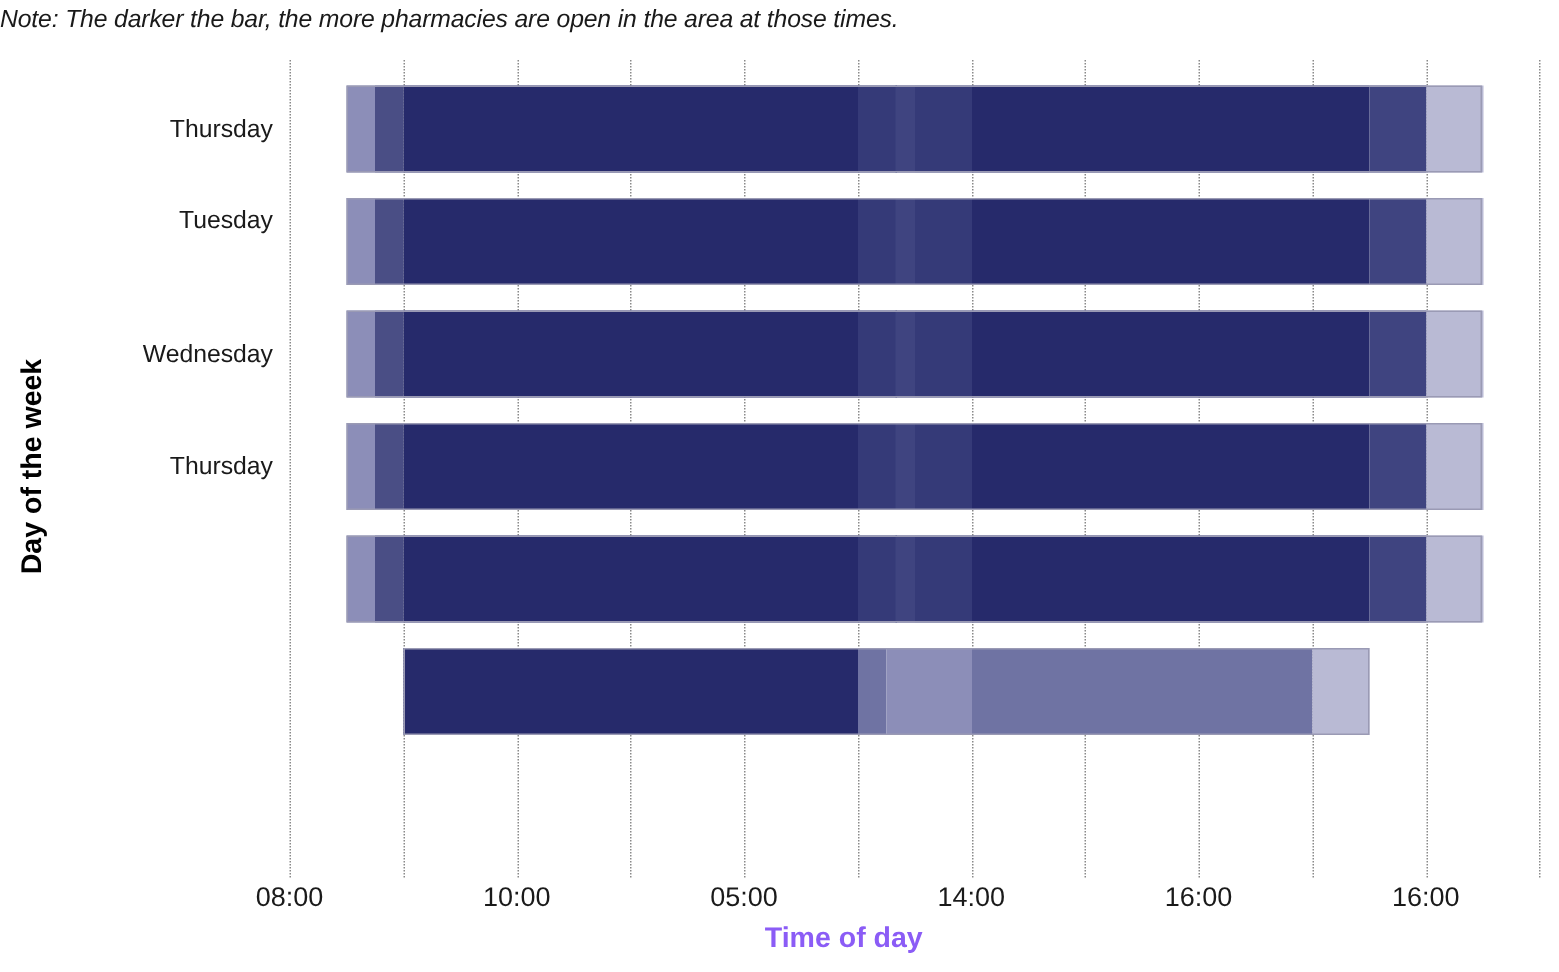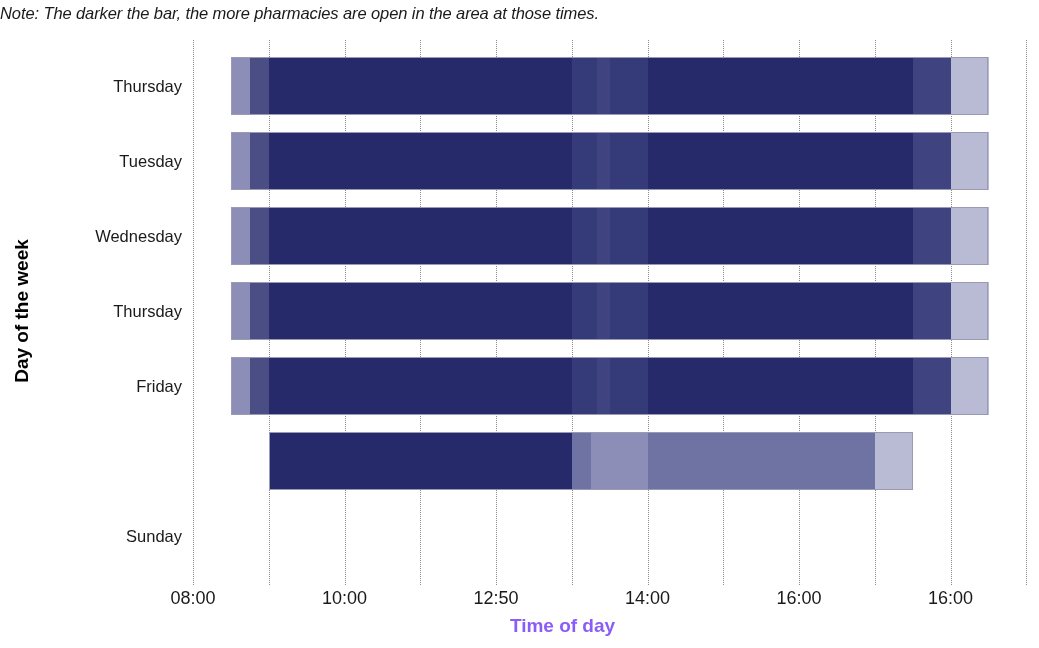--- a/index.html
+++ b/index.html
@@ -75,21 +75,21 @@
         <div class="seg" style="left: 249.812px; width: 19.5375px; background: rgb(74, 78, 133);"></div>
         <div class="seg" style="left: 268.75px; width: 303.6px; background: rgb(38, 42, 107);"></div>
         <div class="seg" style="left: 571.75px; width: 25.85px; background: rgb(53, 58, 120);"></div>
         <div class="seg" style="left: 597px; width: 13.225px; background: rgb(63, 68, 128);"></div>
         <div class="seg" style="left: 609.625px; width: 38.475px; background: rgb(53, 58, 120);"></div>
         <div class="seg" style="left: 647.5px; width: 265.725px; background: rgb(38, 42, 107);"></div>
         <div class="seg" style="left: 912.625px; width: 38.475px; background: rgb(63, 68, 128);"></div>
         <div class="seg" style="left: 950.5px; width: 38.475px; background: rgb(185, 186, 212);"></div>
         <div class="bar-outline" style="left: 230.875px; width: 757.5px;"></div>
       </div>
-      <div class="ytick" style="top: 151px; left: 0px; width: 182px;">Tuesday</div>
+      <div class="ytick" style="top: 137px; left: 0px; width: 182px;">Tuesday</div>
       <div class="bar-row" style="top: 132px; left: 0px; width: 1039px;">
         <div class="seg" style="left: 230.875px; width: 19.5375px; background: rgb(140, 142, 184);"></div>
         <div class="seg" style="left: 249.812px; width: 19.5375px; background: rgb(74, 78, 133);"></div>
         <div class="seg" style="left: 268.75px; width: 303.6px; background: rgb(38, 42, 107);"></div>
         <div class="seg" style="left: 571.75px; width: 25.85px; background: rgb(53, 58, 120);"></div>
         <div class="seg" style="left: 597px; width: 13.225px; background: rgb(63, 68, 128);"></div>
         <div class="seg" style="left: 609.625px; width: 38.475px; background: rgb(53, 58, 120);"></div>
         <div class="seg" style="left: 647.5px; width: 265.725px; background: rgb(38, 42, 107);"></div>
         <div class="seg" style="left: 912.625px; width: 38.475px; background: rgb(63, 68, 128);"></div>
         <div class="seg" style="left: 950.5px; width: 38.475px; background: rgb(185, 186, 212);"></div>
@@ -114,43 +114,41 @@
         <div class="seg" style="left: 249.812px; width: 19.5375px; background: rgb(74, 78, 133);"></div>
         <div class="seg" style="left: 268.75px; width: 303.6px; background: rgb(38, 42, 107);"></div>
         <div class="seg" style="left: 571.75px; width: 25.85px; background: rgb(53, 58, 120);"></div>
         <div class="seg" style="left: 597px; width: 13.225px; background: rgb(63, 68, 128);"></div>
         <div class="seg" style="left: 609.625px; width: 38.475px; background: rgb(53, 58, 120);"></div>
         <div class="seg" style="left: 647.5px; width: 265.725px; background: rgb(38, 42, 107);"></div>
         <div class="seg" style="left: 912.625px; width: 38.475px; background: rgb(63, 68, 128);"></div>
         <div class="seg" style="left: 950.5px; width: 38.475px; background: rgb(185, 186, 212);"></div>
         <div class="bar-outline" style="left: 230.875px; width: 757.5px;"></div>
       </div>
-      <div class="ytick" style="top: 376px; left: 0px; width: 182px;">Friday</div>
       <div class="bar-row" style="top: 357px; left: 0px; width: 1039px;">
         <div class="seg" style="left: 230.875px; width: 19.5375px; background: rgb(140, 142, 184);"></div>
         <div class="seg" style="left: 249.812px; width: 19.5375px; background: rgb(74, 78, 133);"></div>
         <div class="seg" style="left: 268.75px; width: 303.6px; background: rgb(38, 42, 107);"></div>
         <div class="seg" style="left: 571.75px; width: 25.85px; background: rgb(53, 58, 120);"></div>
         <div class="seg" style="left: 597px; width: 13.225px; background: rgb(63, 68, 128);"></div>
         <div class="seg" style="left: 609.625px; width: 38.475px; background: rgb(53, 58, 120);"></div>
         <div class="seg" style="left: 647.5px; width: 265.725px; background: rgb(38, 42, 107);"></div>
         <div class="seg" style="left: 912.625px; width: 38.475px; background: rgb(63, 68, 128);"></div>
         <div class="seg" style="left: 950.5px; width: 38.475px; background: rgb(185, 186, 212);"></div>
         <div class="bar-outline" style="left: 230.875px; width: 757.5px;"></div>
       </div>
       <div class="bar-row" style="top: 432px; left: 0px; width: 1039px;">
         <div class="seg" style="left: 268.75px; width: 303.6px; background: rgb(38, 42, 107);"></div>
         <div class="seg" style="left: 571.75px; width: 19.5375px; background: rgb(111, 115, 163);"></div>
         <div class="seg" style="left: 590.688px; width: 57.4125px; background: rgb(140, 142, 184);"></div>
         <div class="seg" style="left: 647.5px; width: 227.85px; background: rgb(111, 115, 163);"></div>
         <div class="seg" style="left: 874.75px; width: 38.475px; background: rgb(185, 186, 212);"></div>
         <div class="bar-outline" style="left: 268.75px; width: 643.875px;"></div>
       </div>
-      <div class="ytick" style="top: 526px; left: 0px; width: 182px;">Sunday</div>
       <div class="xtick" style="left: 193px;">08:00</div>
       <div class="xtick" style="left: 344.5px;">10:00</div>
-      <div class="xtick" style="left: 496px;">12:50</div>
+      <div class="xtick" style="left: 496px;">05:00</div>
       <div class="xtick" style="left: 647.5px;">14:00</div>
       <div class="xtick" style="left: 799px;">16:00</div>
       <div class="xtick" style="left: 950.5px;">16:00</div>
     </div>
 
 </div>
 
 </body></html>

